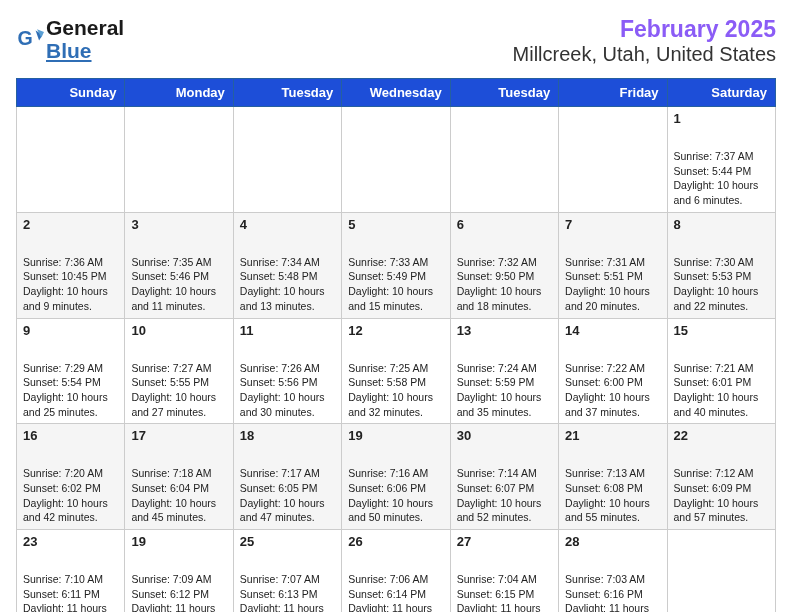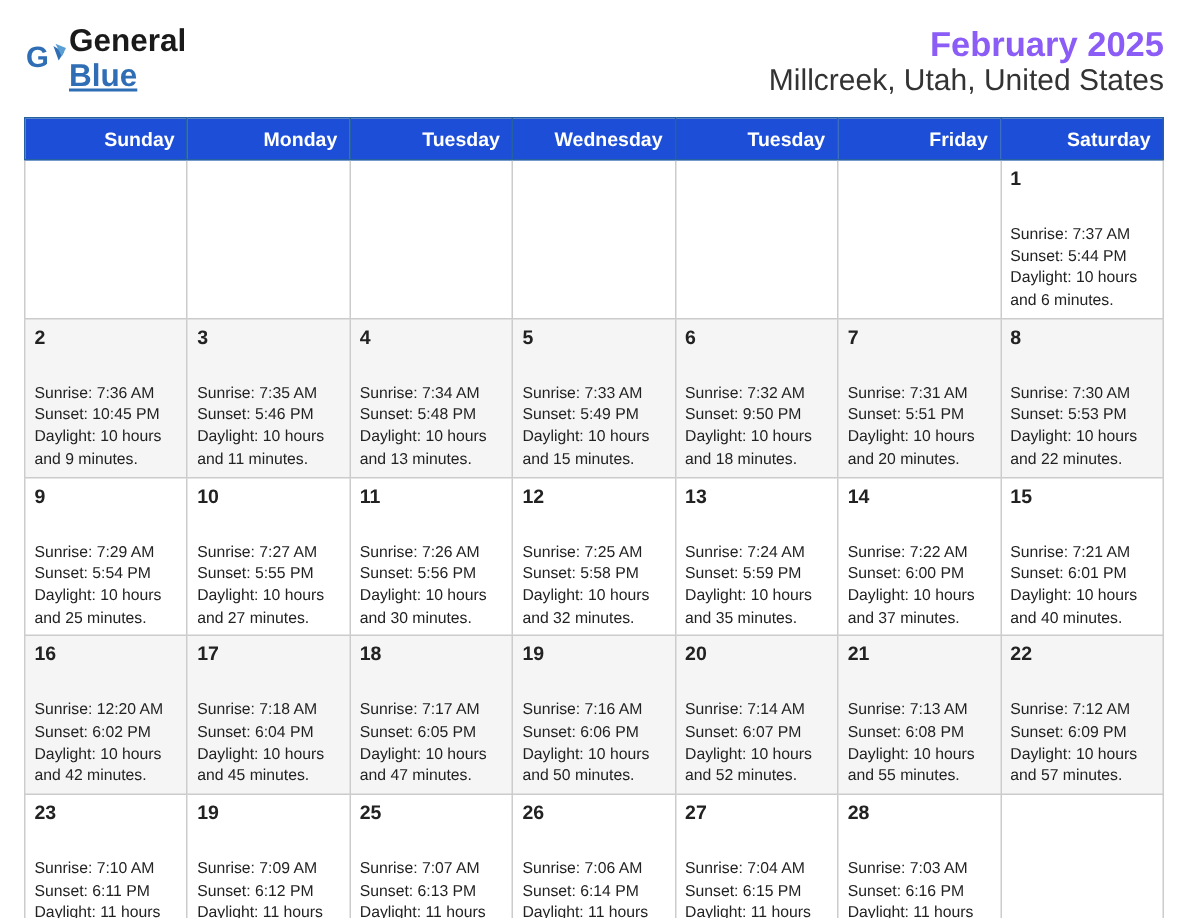--- a/index.html
+++ b/index.html
@@ -219,21 +219,21 @@
         <td>
           <span class="day-num">15</span>
           <div class="day-info">Sunrise: 7:21 AM
 Sunset: 6:01 PM
 Daylight: 10 hours and 40 minutes.</div>
         </td>
       </tr>
       <tr>
         <td>
           <span class="day-num">16</span>
-          <div class="day-info">Sunrise: 12:20 AM
+          <div class="day-info">Sunrise: 7:20 AM
 Sunset: 6:02 PM
 Daylight: 10 hours and 42 minutes.</div>
         </td>
         <td>
           <span class="day-num">17</span>
           <div class="day-info">Sunrise: 7:18 AM
 Sunset: 6:04 PM
 Daylight: 10 hours and 45 minutes.</div>
         </td>
         <td>
@@ -242,21 +242,21 @@
 Sunset: 6:05 PM
 Daylight: 10 hours and 47 minutes.</div>
         </td>
         <td>
           <span class="day-num">19</span>
           <div class="day-info">Sunrise: 7:16 AM
 Sunset: 6:06 PM
 Daylight: 10 hours and 50 minutes.</div>
         </td>
         <td>
-          <span class="day-num">20</span>
+          <span class="day-num">30</span>
           <div class="day-info">Sunrise: 7:14 AM
 Sunset: 6:07 PM
 Daylight: 10 hours and 52 minutes.</div>
         </td>
         <td>
           <span class="day-num">21</span>
           <div class="day-info">Sunrise: 7:13 AM
 Sunset: 6:08 PM
 Daylight: 10 hours and 55 minutes.</div>
         </td>

